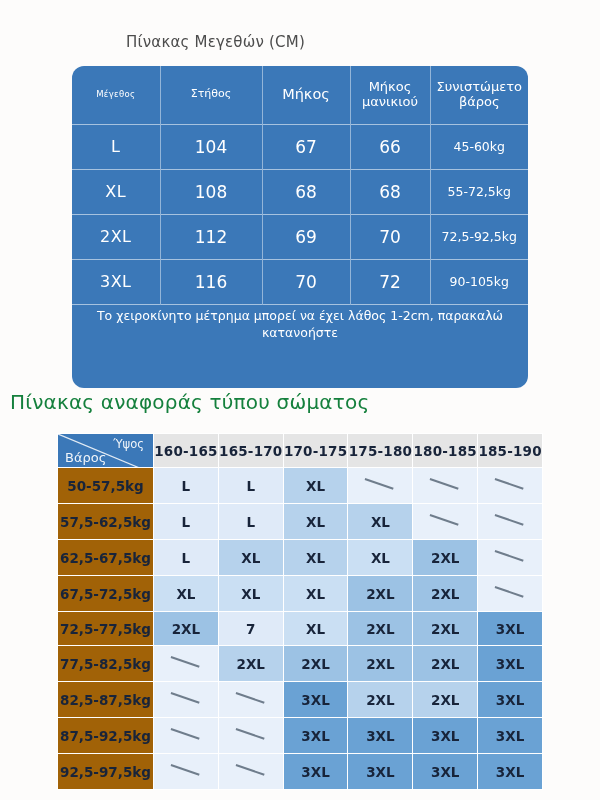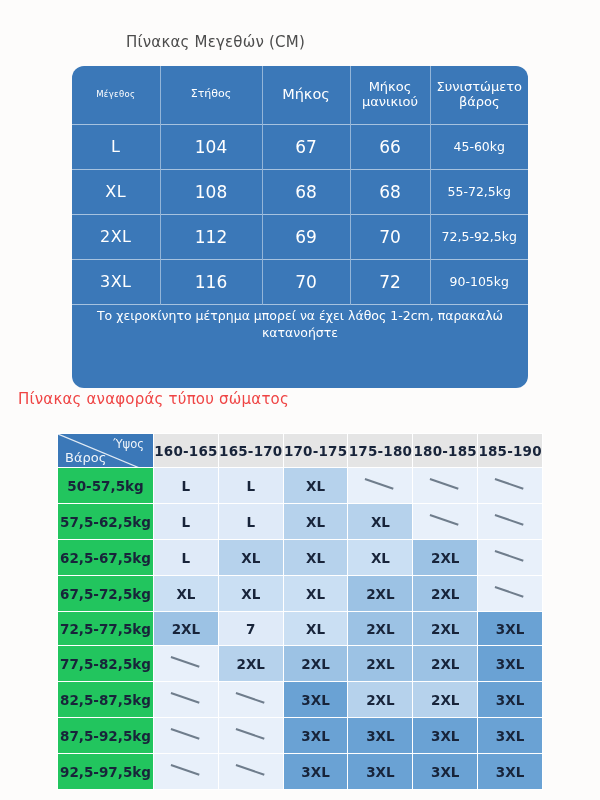--- a/index.html
+++ b/index.html
@@ -80,24 +80,24 @@
     border-top: 1px solid rgba(255,255,255,0.55);
     font-size: 12.5px;
     color: rgba(255,255,255,0.70);
     line-height: 1.35;
     padding: 3px 10px 0 10px;
   }
 
   
   #body-chart-title {
     position: absolute;
-    left: 18px;
+    left: 10px;
     top: 390px;
-    font-size: 15px;
-    color: #ef4444;
+    font-size: 20px;
+    color: #15803d;
     letter-spacing: 0.2px;
     white-space: nowrap;
   }
 
   #body-chart-wrap {
     position: absolute;
     left: 57px;
     top: 433px;
     width: 486px;
     height: 357px;
@@ -148,21 +148,21 @@
   }
 
   .bc-colhead {
     background: #e5e5e5;
     color: #ffffff;
     font-size: 11.5px;
     font-weight: bold;
     letter-spacing: .2px;
   }
   .bc-rowhead {
-    background: #22c55e;
+    background: #a16207;
     color: rgba(255,255,255,0.72);
     font-size: 11.5px;
     font-weight: normal;
     text-align: left;
     padding-left: 2px;
     white-space: nowrap;
   }
 
   
   .sh0 { background: #e8f0fa; }   

